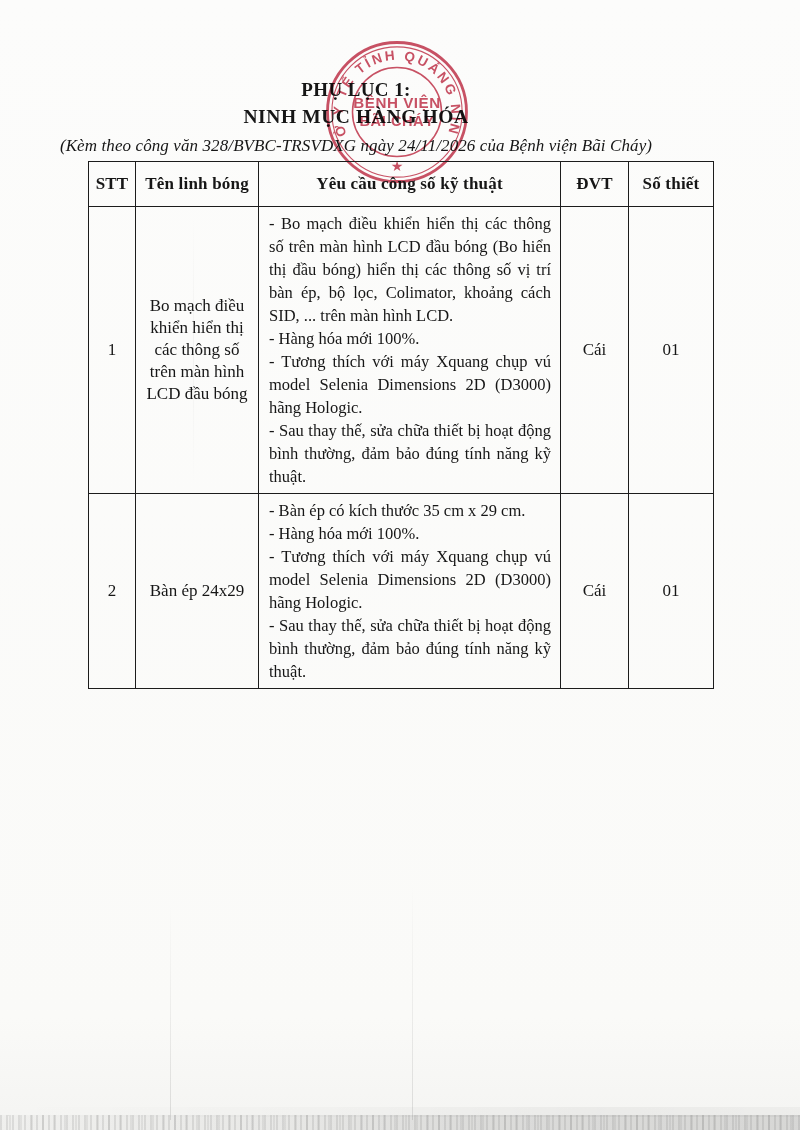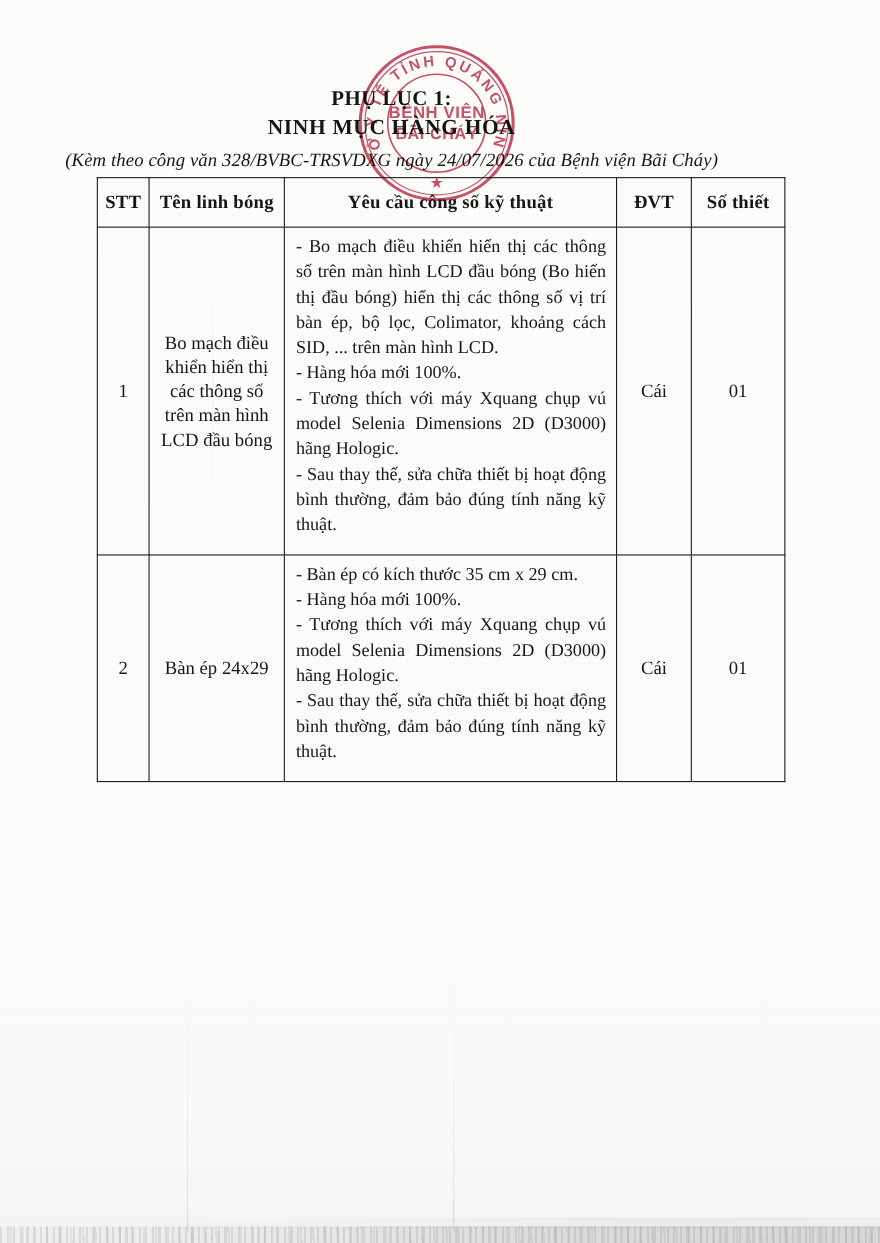--- a/index.html
+++ b/index.html
@@ -38,21 +38,21 @@
   .spec-table th, .spec-table td {
     border:1.6px solid #1c1c1c;
     font-size:17px;
   }
   .spec-table th {
     height:45px; font-weight:bold; text-align:center; vertical-align:middle;
     letter-spacing:.2px;
   }
   td.c-stt, td.c-unit, td.c-qty { text-align:center; vertical-align:middle; }
   td.c-name { text-align:center; vertical-align:middle; padding:4px 7px; line-height:22px; }
-  td.c-spec { vertical-align:middle; padding:5px 9px 16px 10px; }
+  td.c-spec { vertical-align:middle; padding:5px 9px 5px 10px; }
   td.c-spec p { font-size:16.5px; line-height:23px; text-align:justify; text-justify:inter-word; }
   tr.row-1 td.c-spec { height:277px; }
   tr.row-2 td.c-spec { height:185px; }
 
   
   .crease { position:absolute; width:1px; pointer-events:none; }
   .crease-a { left:193px; top:215px; height:270px; background:linear-gradient(to bottom, rgba(80,80,80,0), rgba(80,80,80,.06), rgba(80,80,80,0)); }
   .crease-b { left:170px; top:905px; height:215px; background:linear-gradient(to bottom, rgba(60,60,60,0), rgba(60,60,60,.14)); }
   .crease-c { left:412px; top:885px; height:235px; background:linear-gradient(to bottom, rgba(60,60,60,0), rgba(60,60,60,.14)); }
   .bottom-band {
@@ -68,21 +68,21 @@
   }
 </style>
 </head>
 <body>
 
 <div class="page">
 
   <div class="titles">
     <div class="t1">PHỤ LỤC 1:</div>
     <div class="t2">NINH MỤC HÀNG HÓA</div>
-    <div class="sub">(Kèm theo công văn 328/BVBC-TRSVDXG ngày 24/07/2026 của Bệnh viện Bãi Cháy)</div>
+    <div class="sub">(Kèm theo công văn 328/BVBC-TRSVDXG ngày 24/11/2026 của Bệnh viện Bãi Cháy)</div>
   </div>
 
   <div class="stamp">
     <svg viewBox="0 0 140 140">
       <defs>
         <path id="ringPath" d="M 22,86 A 50,50 0 1 1 118,86" fill="none"></path>
       </defs>
       <circle cx="70" cy="70" r="64" fill="none" stroke="#c1334a" stroke-width="2.6"></circle>
       <circle cx="70" cy="70" r="60" fill="none" stroke="#c1334a" stroke-width="1"></circle>
       <circle cx="70" cy="70" r="41" fill="none" stroke="#c1334a" stroke-width="1.4"></circle>

